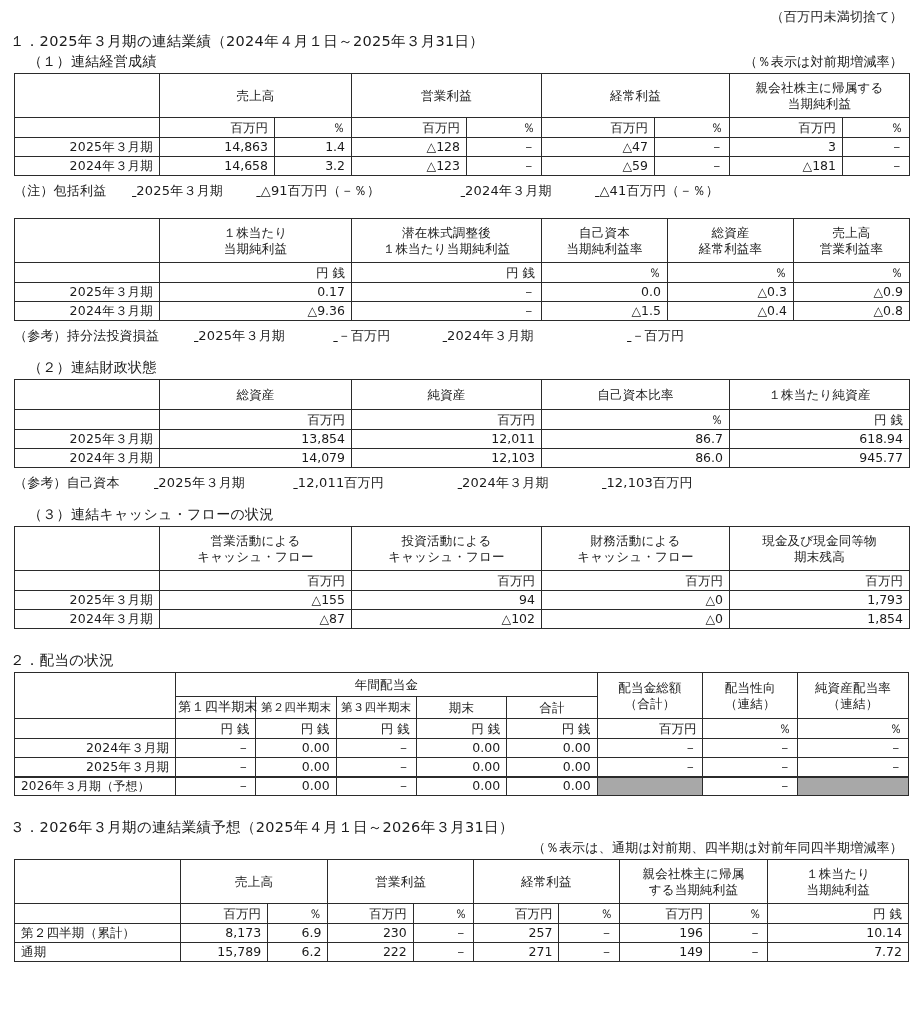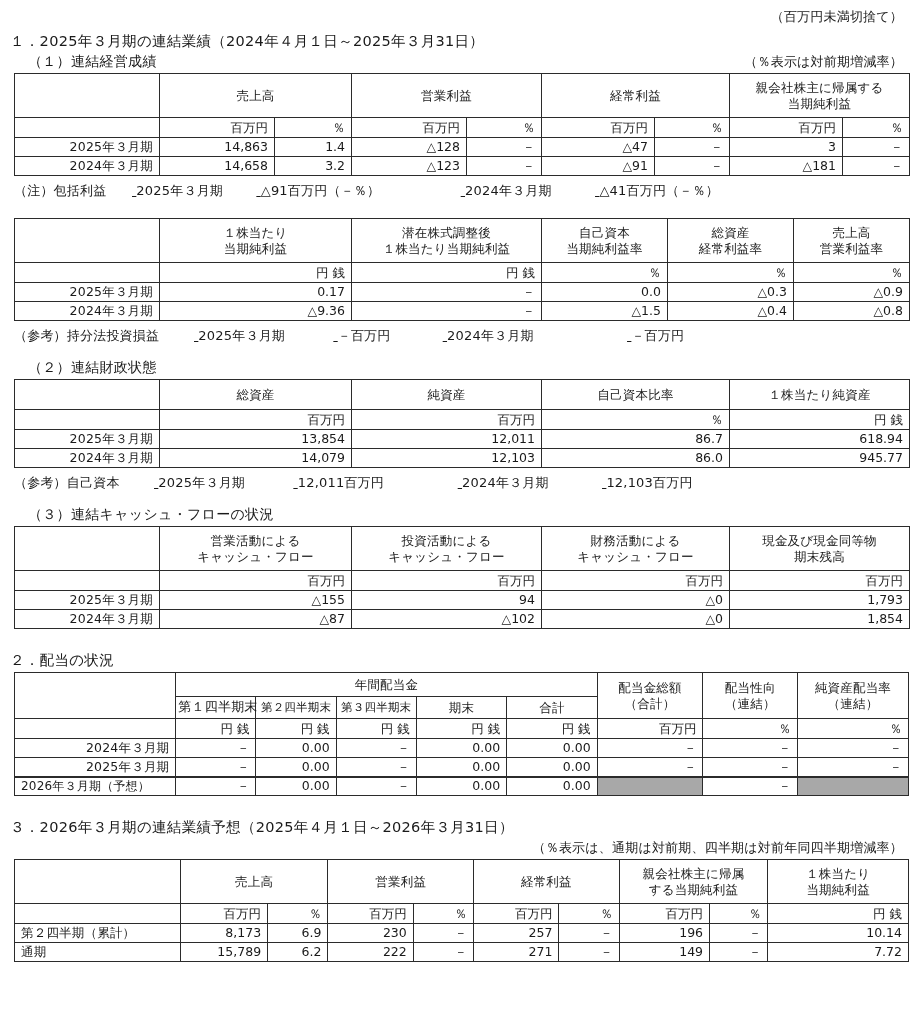--- a/index.html
+++ b/index.html
@@ -167,21 +167,21 @@
       <td class="num">－</td>
       <td class="num">3</td>
       <td class="num">－</td>
     </tr>
     <tr class="data-cell">
       <td class="rowlab">2024年３月期</td>
       <td class="num">14,658</td>
       <td class="num">3.2</td>
       <td class="num">△123</td>
       <td class="num">－</td>
-      <td class="num">△91</td>
+      <td class="num">△59</td>
       <td class="num">－</td>
       <td class="num">△181</td>
       <td class="num">－</td>
     </tr>
   </tbody>
       </table>
   </div>
 
   <div class="sp6"></div>
   <div class="note-line">

